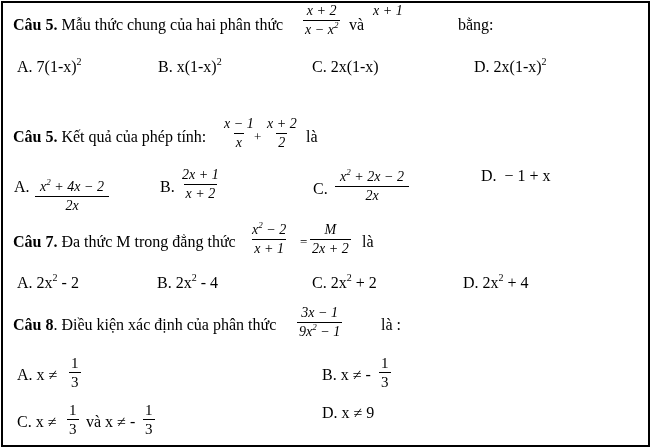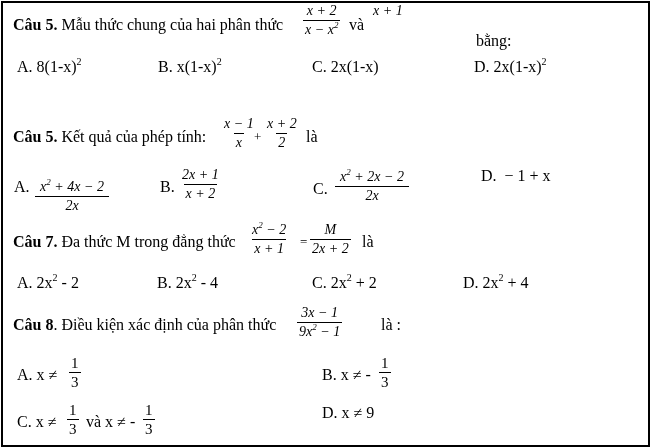--- a/index.html
+++ b/index.html
@@ -27,24 +27,24 @@
   <span>Mẫu thức chung của hai phân thức</span>
 </div>
 <div class="frac it" style="left:303px;top:3px;">
   <span class="num">x + 2</span>
   <span class="den"><span>x − x</span><sup>2</sup></span>
 </div>
 <div class="abs" style="left:349px;top:16px;">và</div>
 <div class="frac it" style="left:371px;top:3px;">
   <span class="num">x + 1</span>
 </div>
-<div class="abs" style="left:458px;top:32px;margin-left:18px;">bằng:</div>
+<div class="abs" style="left:458px;top:16px;">bằng:</div>
 
 <div class="abs opt" style="left:17px;top:58px;">
-  <span>A.</span> <span>8(1-x)</span><sup>2</sup>
+  <span>A.</span> <span>7(1-x)</span><sup>2</sup>
 </div>
 <div class="abs opt" style="left:158px;top:58px;">
   <span>B.</span> <span>x(1-x)</span><sup>2</sup>
 </div>
 <div class="abs opt" style="left:312px;top:58px;">
   <span>C.</span> <span>2x(1-x)</span>
 </div>
 <div class="abs opt" style="left:474px;top:58px;">
   <span>D.</span> <span>2x(1-x)</span><sup>2</sup>
 </div>

